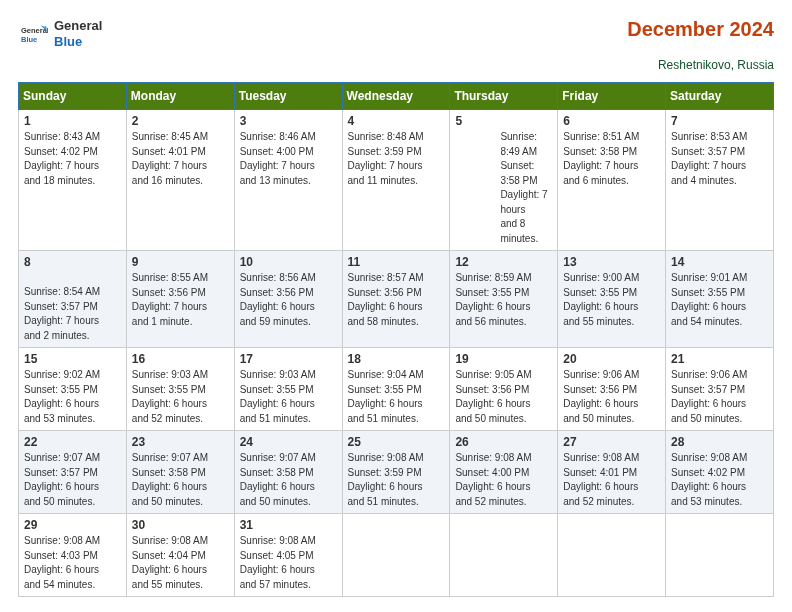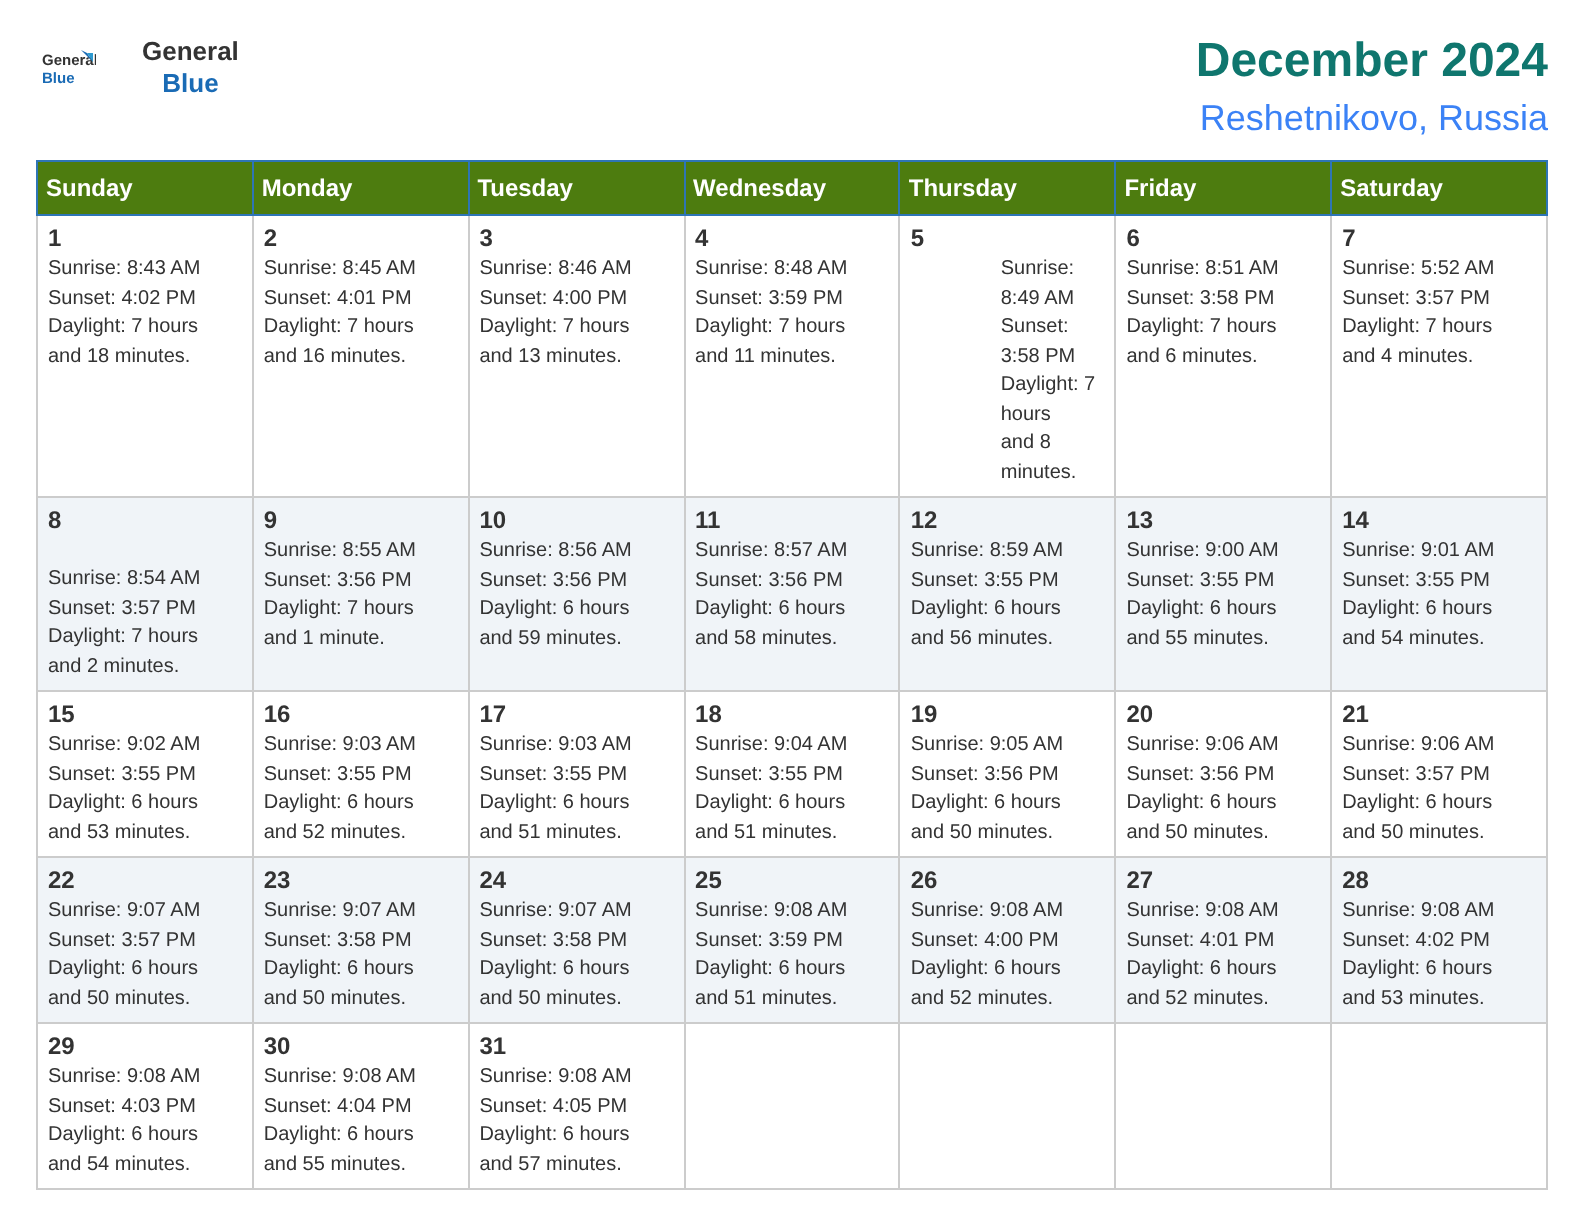--- a/index.html
+++ b/index.html
@@ -18,40 +18,39 @@
     }
     .header {
       display: flex;
       justify-content: space-between;
       align-items: flex-start;
       margin-bottom: 10px;
     }
     .logo {
       display: flex;
       align-items: center;
-      gap: 23px;
-      text-align: center;
+      gap: 6px;
     }
     .logo-icon {
       width: 30px;
       height: 30px;
     }
     .title-block {
       text-align: right;
     }
     .month-title {
-      font-size: 24px;
+      font-size: 20px;
       font-weight: bold;
-      color: #0f766e;
+      color: #c2410c;
       line-height: 1.1;
     }
     .subtitle {
-      font-size: 18px;
-      color: #3b82f6;
-      margin-top: 5px;
+      font-size: 12px;
+      color: #14532d;
+      margin-top: 18px;
     }
     .calendar {
       width: 100%;
       border-collapse: collapse;
       font-size: 10.5px;
     }
     .calendar thead th {
       background: #4d7c0f;
       color: #fff;
       padding: 6px 4px;
@@ -165,21 +164,21 @@
           </td>
           <td>
             <span class="day-num">6</span>
             <div class="day-info" style="white-space: pre-line;">Sunrise: 8:51 AM
 Sunset: 3:58 PM
 Daylight: 7 hours
 and 6 minutes.</div>
           </td>
           <td>
             <span class="day-num">7</span>
-            <div class="day-info" style="white-space: pre-line;">Sunrise: 5:52 AM
+            <div class="day-info" style="white-space: pre-line;">Sunrise: 8:53 AM
 Sunset: 3:57 PM
 Daylight: 7 hours
 and 4 minutes.</div>
           </td>
         </tr>
         <tr>
           <td>
             <span class="day-num">8</span>
             <div class="day-info" style="white-space: pre-line; margin-top: 16px;">Sunrise: 8:54 AM
 Sunset: 3:57 PM

